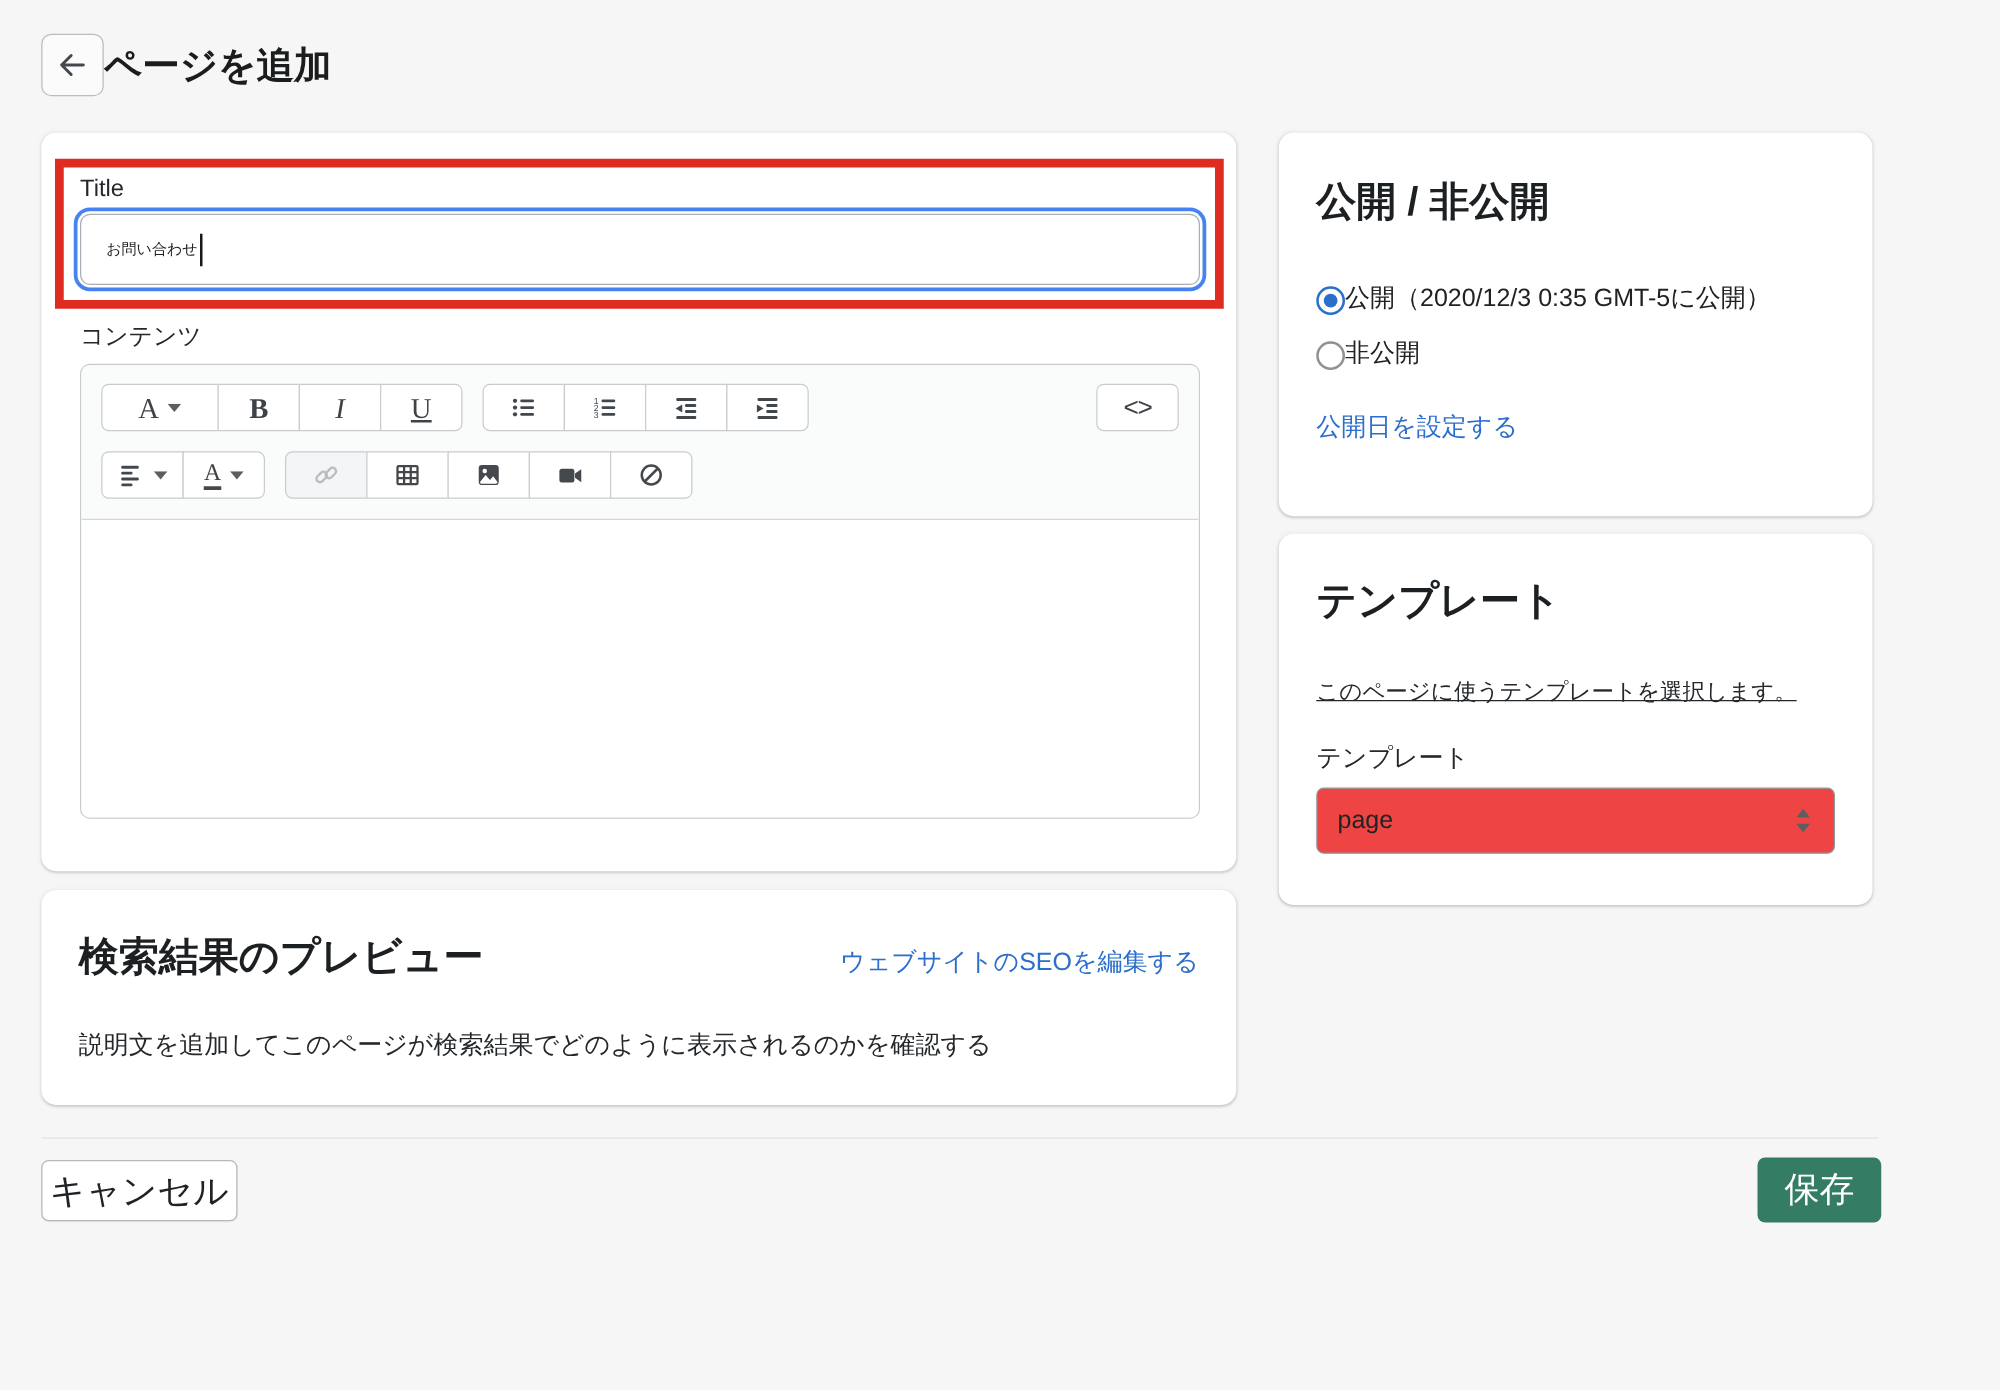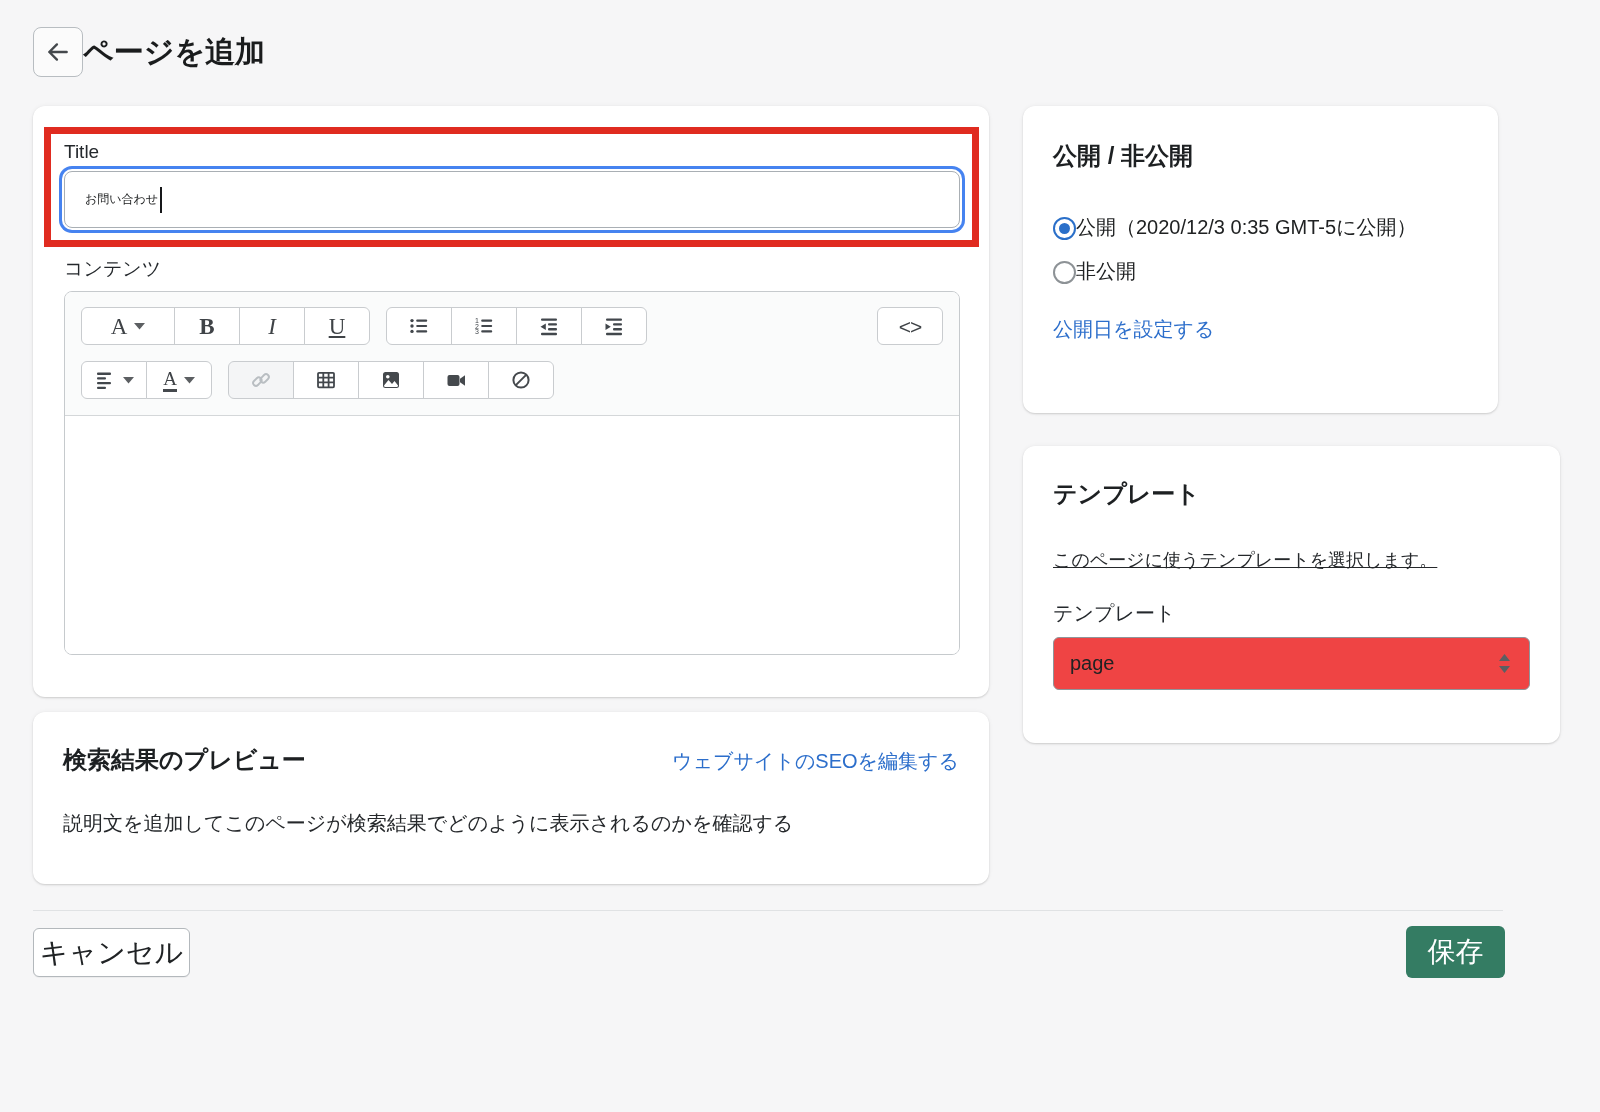--- a/index.html
+++ b/index.html
@@ -75,35 +75,35 @@
   .glyph{font-family:"Liberation Serif","DejaVu Serif",serif;font-size:23px;color:#3f4347;line-height:1;}
   .glyph.b{font-weight:700;}
   .glyph.i{font-style:italic;}
   .glyph.u{text-decoration:underline;}
   .glyph.code{font-family:"Liberation Sans",sans-serif;font-size:21px;letter-spacing:-1px;font-weight:400;}
   .glyph.color-a{font-size:19px;border-bottom:3px solid #45494d;padding-bottom:1px;}
   .editor-body{flex:1;background:#fff;}
   
   .search-card{left:33px;top:712px;width:956px;height:172px;padding:32px 30px;}
   .search-head{display:flex;justify-content:space-between;align-items:baseline;}
-  .card-heading{font-size:24px;font-weight:700;color:#1d2022;}
+  .card-heading{font-size:32px;font-weight:700;color:#1d2022;}
   .link{color:var(--link-blue);font-size:20px;text-decoration:none;cursor:pointer;}
   .search-desc{margin-top:34px;font-size:20px;color:#25282b;}
   
   .visibility-card{left:1023px;top:106px;width:475px;height:307px;padding:34px 30px;}
   .options{margin-top:40px;}
   .option{display:flex;align-items:center;cursor:pointer;}
   .option + .option{margin-top:14px;}
   .radio{flex:0 0 auto;width:23px;height:23px;border-radius:50%;margin-top:3px;position:relative;}
   .radio.on{border:2.5px solid var(--radio-blue);}
   .radio.on::after{content:"";position:absolute;left:50%;top:50%;width:11px;height:11px;margin:-5.5px 0 0 -5.5px;border-radius:50%;background:var(--radio-blue);}
   .radio.off{border:2.5px solid #8d9296;}
   .option-label{font-size:20px;line-height:1.5;max-width:372px;}
   .visibility-card .link{display:inline-block;margin-top:30px;}
-  .template-card{left:1023px;top:446px;width:537px;height:297px;padding:32px 30px;}
+  .template-card{left:1023px;top:427px;width:475px;height:297px;padding:32px 30px;}
   .template-desc{margin-top:36px;font-size:18px;line-height:1.58;max-width:400px;color:#25282b;text-decoration:underline;}
   .template-label{margin-top:26px;font-size:20px;}
   .select{
     margin-top:10px;height:53px;border:1px solid #8f959a;border-radius:6px;background:#ef4444;
     display:flex;align-items:center;justify-content:space-between;padding:0 18px 0 16px;
     font-size:20px;cursor:pointer;
   }
   
   .footer-divider{position:absolute;left:33px;top:910px;width:1470px;height:1px;background:#e0e2e4;}
   .btn{

